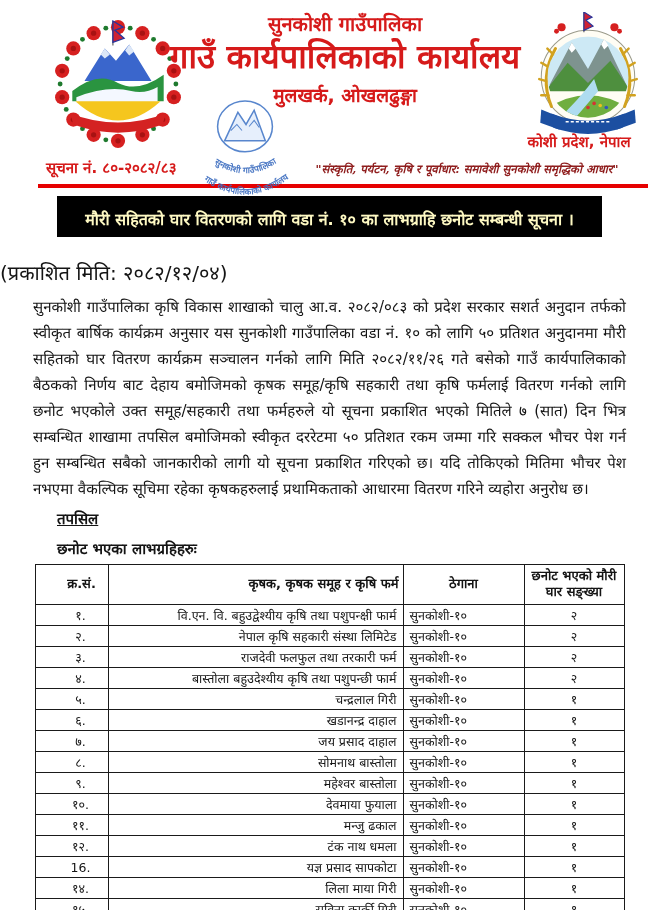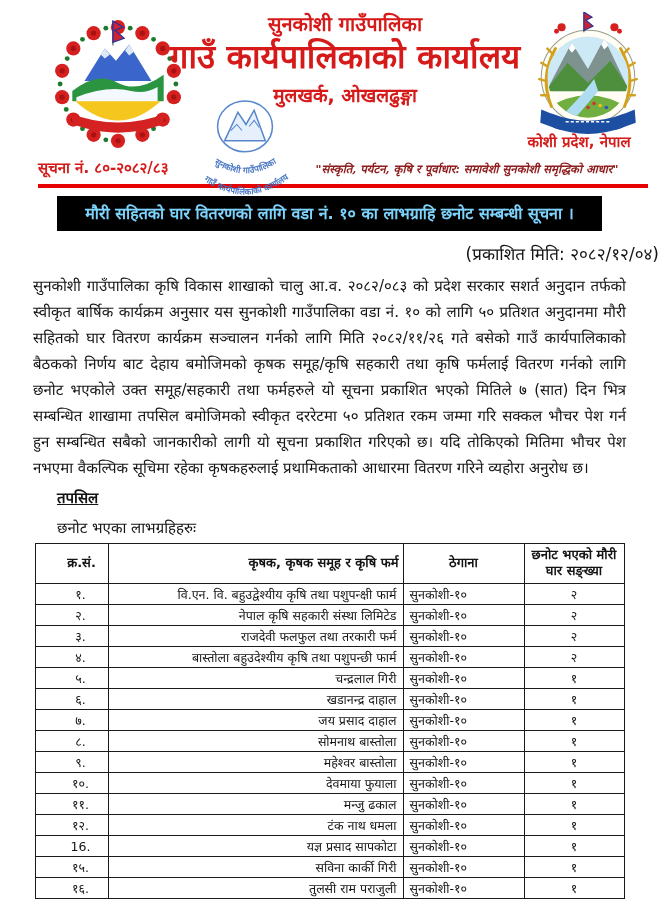--- a/index.html
+++ b/index.html
@@ -9,32 +9,32 @@
   .header{position:relative;height:196px;}
   .logo-left{position:absolute;left:52px;top:20px;}
   .logo-right{position:absolute;left:531px;top:12px;}
   .stamp{position:absolute;left:196px;top:96px;z-index:3;opacity:.92;}
   .titles{position:absolute;left:150px;top:10px;width:390px;text-align:center;z-index:2;}
   .title-muni{font-size:20px;font-weight:bold;color:#d61a1a;}
   .title-office{font-size:33px;font-weight:bold;color:#d61a1a;line-height:1.2;}
   .title-addr{font-size:19px;font-weight:bold;color:#d61a1a;margin-top:5px;}
   .province{position:absolute;left:500px;top:131px;width:158px;text-align:center;
             font-size:15px;font-weight:bold;color:#d61a1a;}
-  .notice-no{position:absolute;left:38px;top:157px;font-size:15px;font-weight:bold;color:#d61a1a;}
+  .notice-no{position:absolute;left:46px;top:157px;font-size:15px;font-weight:bold;color:#d61a1a;}
   .slogan{position:absolute;left:278px;top:161px;width:378px;text-align:center;
           font-size:11.5px;font-style:italic;font-weight:bold;color:#8f1d1d;
           font-family:"DejaVu Serif",serif;}
   .red-line{position:absolute;left:38px;top:184px;width:610px;height:4px;background:#e60000;z-index:2;}
   
-  .banner{position:relative;z-index:4;margin:0 57px;background:#000;color:#7dd3fc;font-weight:bold;
-          font-size:16px;text-align:center;padding:6px 4px 7px;}
-  .pub-date{text-align:right;font-size:17px;margin-top:11px;}
+  .banner{position:relative;z-index:4;margin:0 57px;background:#000;color:#fef9c3;font-weight:bold;
+          font-size:16px;text-align:center;padding:12px 4px 7px;}
+  .pub-date{text-align:left;font-size:20px;margin-top:22px;}
   .body-text{margin:9px 33px 0;text-align:justify;font-size:15px;line-height:1.73;}
   .tapasil{margin:5px 57px 10px;font-weight:bold;text-decoration:underline;font-size:15px;}
-  .list-heading{margin:6px 57px 0;font-weight:normal;font-size:15px;}
+  .list-heading{margin:6px 57px 0;font-weight:bold;font-size:15px;}
   
   table{margin:6px auto 0;width:545px;border-collapse:collapse;font-size:12.5px;table-layout:fixed;}
   th,td{border:1px solid #1a1a1a;}
   th{font-weight:bold;padding:3px 4px;text-align:center;font-size:13px;line-height:1.3;}
   td{padding:1px 6px;height:18px;overflow:hidden;white-space:nowrap;}
   .c-sn{text-align:center;width:44px;padding-left:24px;}
   .c-name{width:286px;text-align:right;}
   .c-addr{width:112px;}
   .c-count{text-align:center;width:91px;}
 </style>
@@ -288,20 +288,26 @@
           <td class="c-count">१</td>
         </tr>
 
         <tr>
           <td class="c-sn">16.</td>
           <td class="c-name">यज्ञ प्रसाद सापकोटा</td>
           <td class="c-addr">सुनकोशी-१०</td>
           <td class="c-count">१</td>
         </tr>
 
+        <tr>
+          <td class="c-sn">१४.</td>
+          <td class="c-name">लिला माया गिरी</td>
+          <td class="c-addr">सुनकोशी-१०</td>
+          <td class="c-count">१</td>
+        </tr>
 
         <tr>
           <td class="c-sn">१५.</td>
           <td class="c-name">सविना कार्की गिरी</td>
           <td class="c-addr">सुनकोशी-१०</td>
           <td class="c-count">१</td>
         </tr>
 
         <tr>
           <td class="c-sn">१६.</td>

